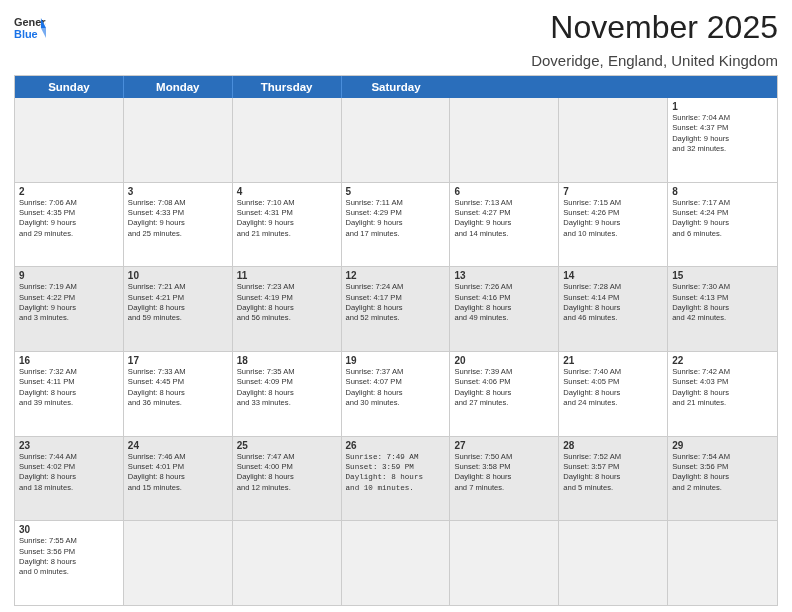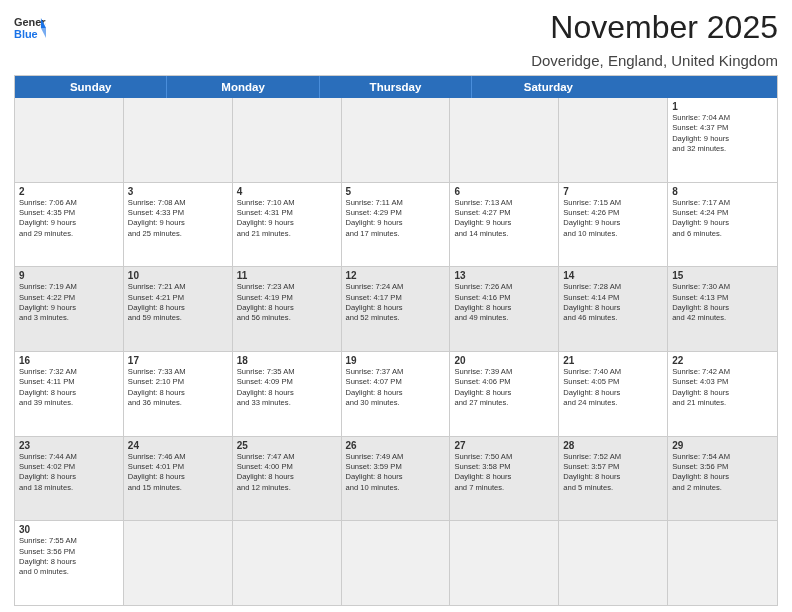--- a/index.html
+++ b/index.html
@@ -49,21 +49,21 @@
       margin-top: 7px;
     }
     .calendar {
       flex: 1;
       display: flex;
       flex-direction: column;
       border: 1px solid #ccc;
     }
     .day-headers {
       display: grid;
-      grid-template-columns: repeat(5, 1fr);
+      grid-template-columns: repeat(7, 1fr);
       background: #2a6ebb;
     }
     .day-header {
       color: #fff;
       font-size: 11.5px;
       font-weight: bold;
       text-align: center;
       padding: 5px 2px;
       border-right: 1px solid #4a8edb;
     }
@@ -252,21 +252,21 @@
           <div class="day-cell">
             <span class="day-number">16</span>
             <div class="day-info" style="white-space: pre-line;">Sunrise: 7:32 AM
 Sunset: 4:11 PM
 Daylight: 8 hours
 and 39 minutes.</div>
           </div>
           <div class="day-cell">
             <span class="day-number">17</span>
             <div class="day-info" style="white-space: pre-line;">Sunrise: 7:33 AM
-Sunset: 2:10 PM
+Sunset: 4:45 PM
 Daylight: 8 hours
 and 36 minutes.</div>
           </div>
           <div class="day-cell">
             <span class="day-number">18</span>
             <div class="day-info" style="white-space: pre-line;">Sunrise: 7:35 AM
 Sunset: 4:09 PM
 Daylight: 8 hours
 and 33 minutes.</div>
           </div>
@@ -316,21 +316,21 @@
           </div>
           <div class="day-cell shaded">
             <span class="day-number">25</span>
             <div class="day-info" style="white-space: pre-line;">Sunrise: 7:47 AM
 Sunset: 4:00 PM
 Daylight: 8 hours
 and 12 minutes.</div>
           </div>
           <div class="day-cell shaded">
             <span class="day-number">26</span>
-            <div class="day-info" style="white-space: pre-line;">Sunrise: 7:49 AM
+            <div class="day-info" style="white-space: pre-line; font-family: Liberation Mono, monospace;">Sunrise: 7:49 AM
 Sunset: 3:59 PM
 Daylight: 8 hours
 and 10 minutes.</div>
           </div>
           <div class="day-cell shaded">
             <span class="day-number">27</span>
             <div class="day-info" style="white-space: pre-line;">Sunrise: 7:50 AM
 Sunset: 3:58 PM
 Daylight: 8 hours
 and 7 minutes.</div>

